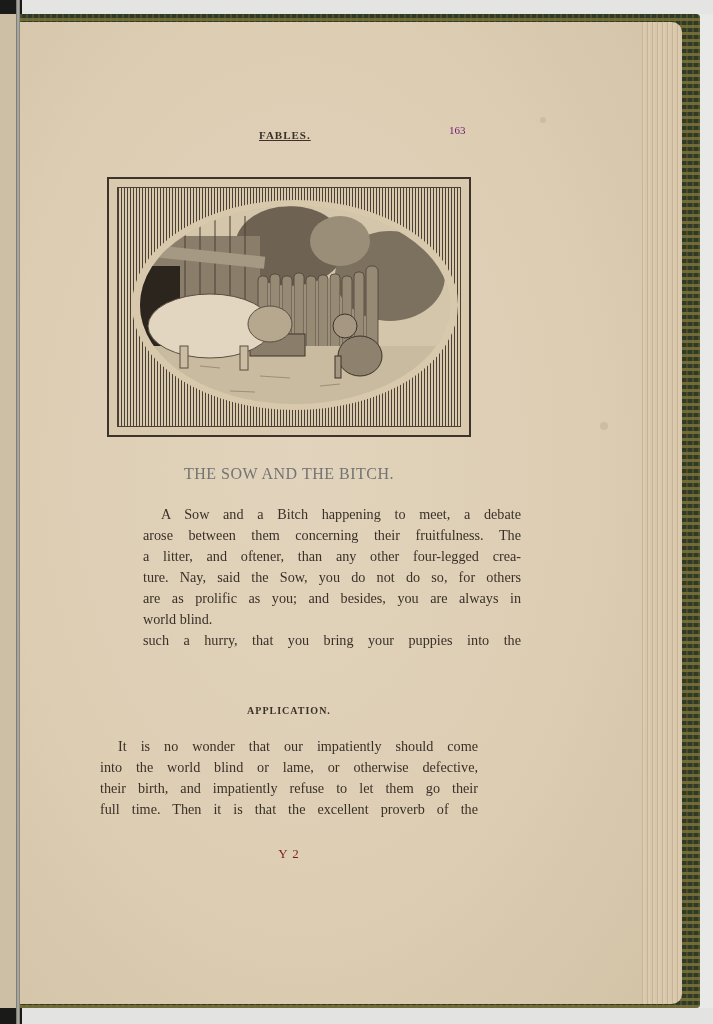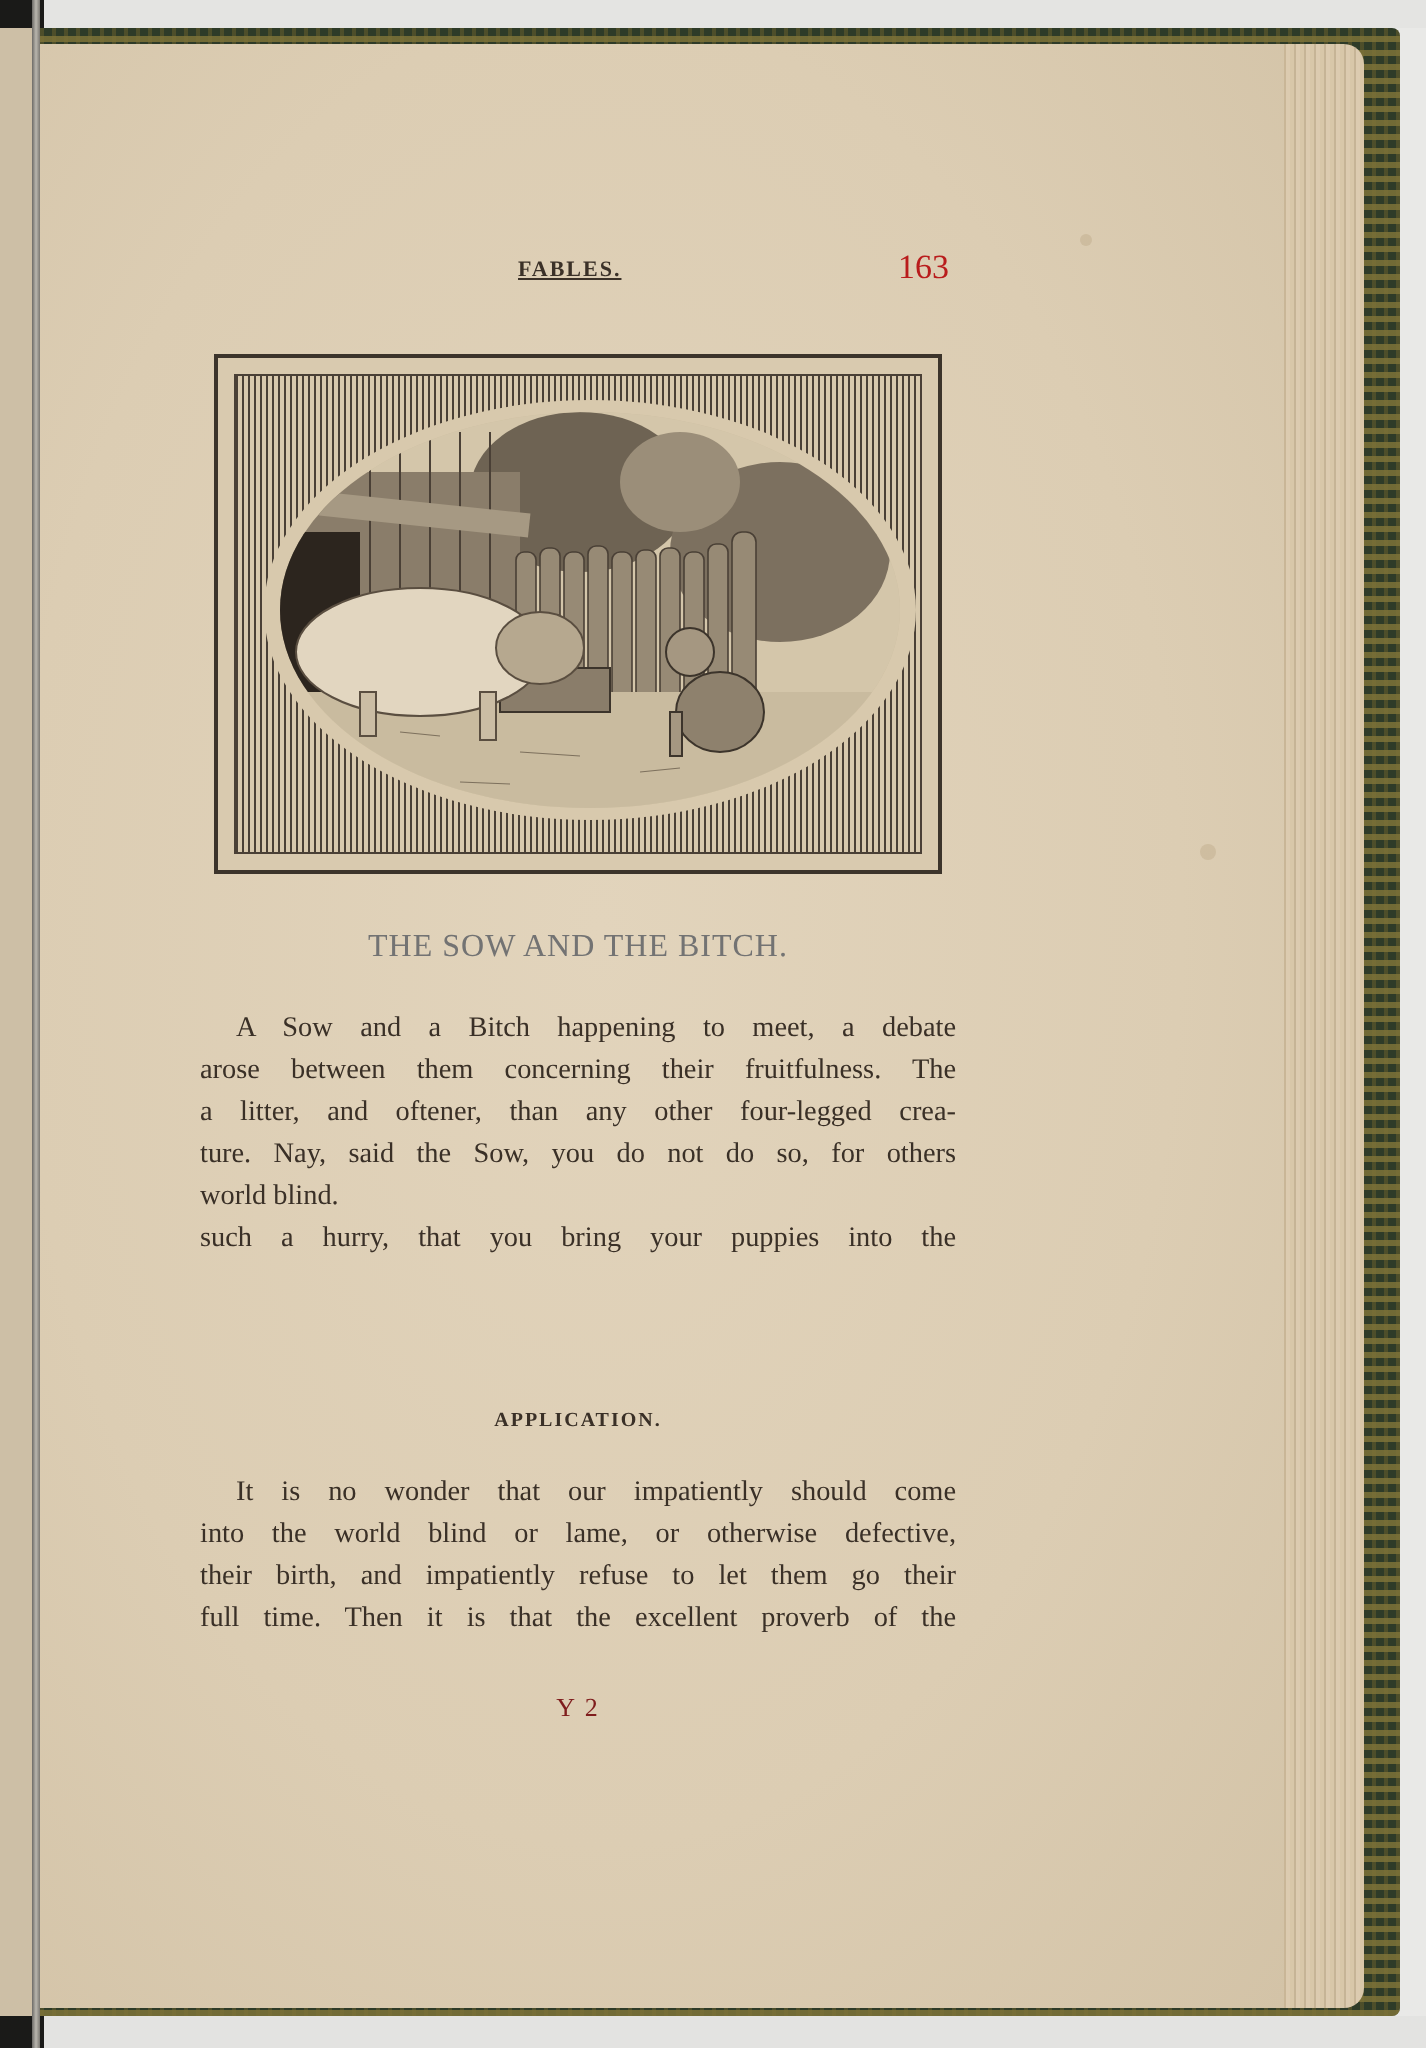--- a/index.html
+++ b/index.html
@@ -34,21 +34,21 @@
   .page {
     position:absolute; left:20px; top:22px; width:622px; height:982px;
     background: radial-gradient(ellipse at 45% 45%, #e2d4bc 0%, #dccdb3 60%, #d3c3a7 100%);
     border-right: 1px solid #c9b697;
   }
   .running-head { position:absolute; left:240px; top:126px; width:240px; height:20px; }
   .rh-title {
     position:absolute; left:19px; top:3px; font-size:11px; letter-spacing:1px;
     color:#3b3128; font-weight:bold;text-decoration:underline;
   }
-  .rh-page { position:absolute; left:209px; top:-2px; font-size:17px; color:#b91c1c; }
+  .rh-page { position:absolute; left:209px; top:-2px; font-size:11px; color:#701a75; }
   .engraving {
     position:absolute; left:107px; top:177px; width:364px; height:260px;
     border:2px solid #3c342b; box-sizing:border-box; background:#d9caaf;
   }
   .engraving-inner {
     position:absolute; left:8px; top:8px; right:8px; bottom:8px;
     background:
       repeating-linear-gradient(90deg, #4a4036 0 1px, #d8c9ad 1px 3px);
     border:1px solid #4a4036;
   }
@@ -63,21 +63,21 @@
   .title {
     position:absolute; left:100px; top:465px; width:378px; text-align:center;
     font-size:16px; letter-spacing:0.5px; color:#737373;
   }
   .body-text {
     position:absolute; left:100px; width:378px; font-size:14.2px; line-height:21px;
     color:#3a3027; text-align:justify;
   }
   .body-text .ln { display:block; text-align:justify; text-align-last:justify; white-space:nowrap; }
   .body-text .ln.last { text-align-last:left; }
-  .fable { top:504px; }
+  .fable { top:504px;margin-left:43px; }
   .app-head {
     position:absolute; left:100px; top:705px; width:378px; text-align:center;
     font-size:10px; letter-spacing:1px; color:#3a3027; font-weight:bold;
   }
   .application { top:736px; }
   .signature {
     position:absolute; left:100px; top:846px; width:378px; text-align:center;
     font-size:13px; letter-spacing:1px; color:#7f1d1d;
   }
   .stain { position:absolute; border-radius:50%; background:rgba(150,120,80,0.18); }
@@ -164,20 +164,21 @@
   </div>
 </div>
 
 <div class="title">THE SOW AND THE BITCH.</div>
 
 <div class="body-text fable">
   <span class="ln" style="padding-left:18px;">A Sow and a Bitch happening to meet, a debate</span>
   <span class="ln">arose between them concerning their fruitfulness.  The</span>
   <span class="ln">a litter, and oftener, than any other four-legged crea-</span>
   <span class="ln">ture.  Nay, said the Sow, you do not do so, for others</span>
+  <span class="ln">are as prolific as you; and besides, you are always in</span>
   <span class="ln last">world blind.</span>
   <span class="ln">such a hurry, that you bring your puppies into the</span>
 </div>
 
 <div class="app-head">APPLICATION.</div>
 
 <div class="body-text application">
   <span class="ln" style="padding-left:18px;">It is no wonder that our impatiently should come</span>
   <span class="ln">into the world blind or lame, or otherwise defective,</span>
   <span class="ln">their birth, and impatiently refuse to let them go their</span>

